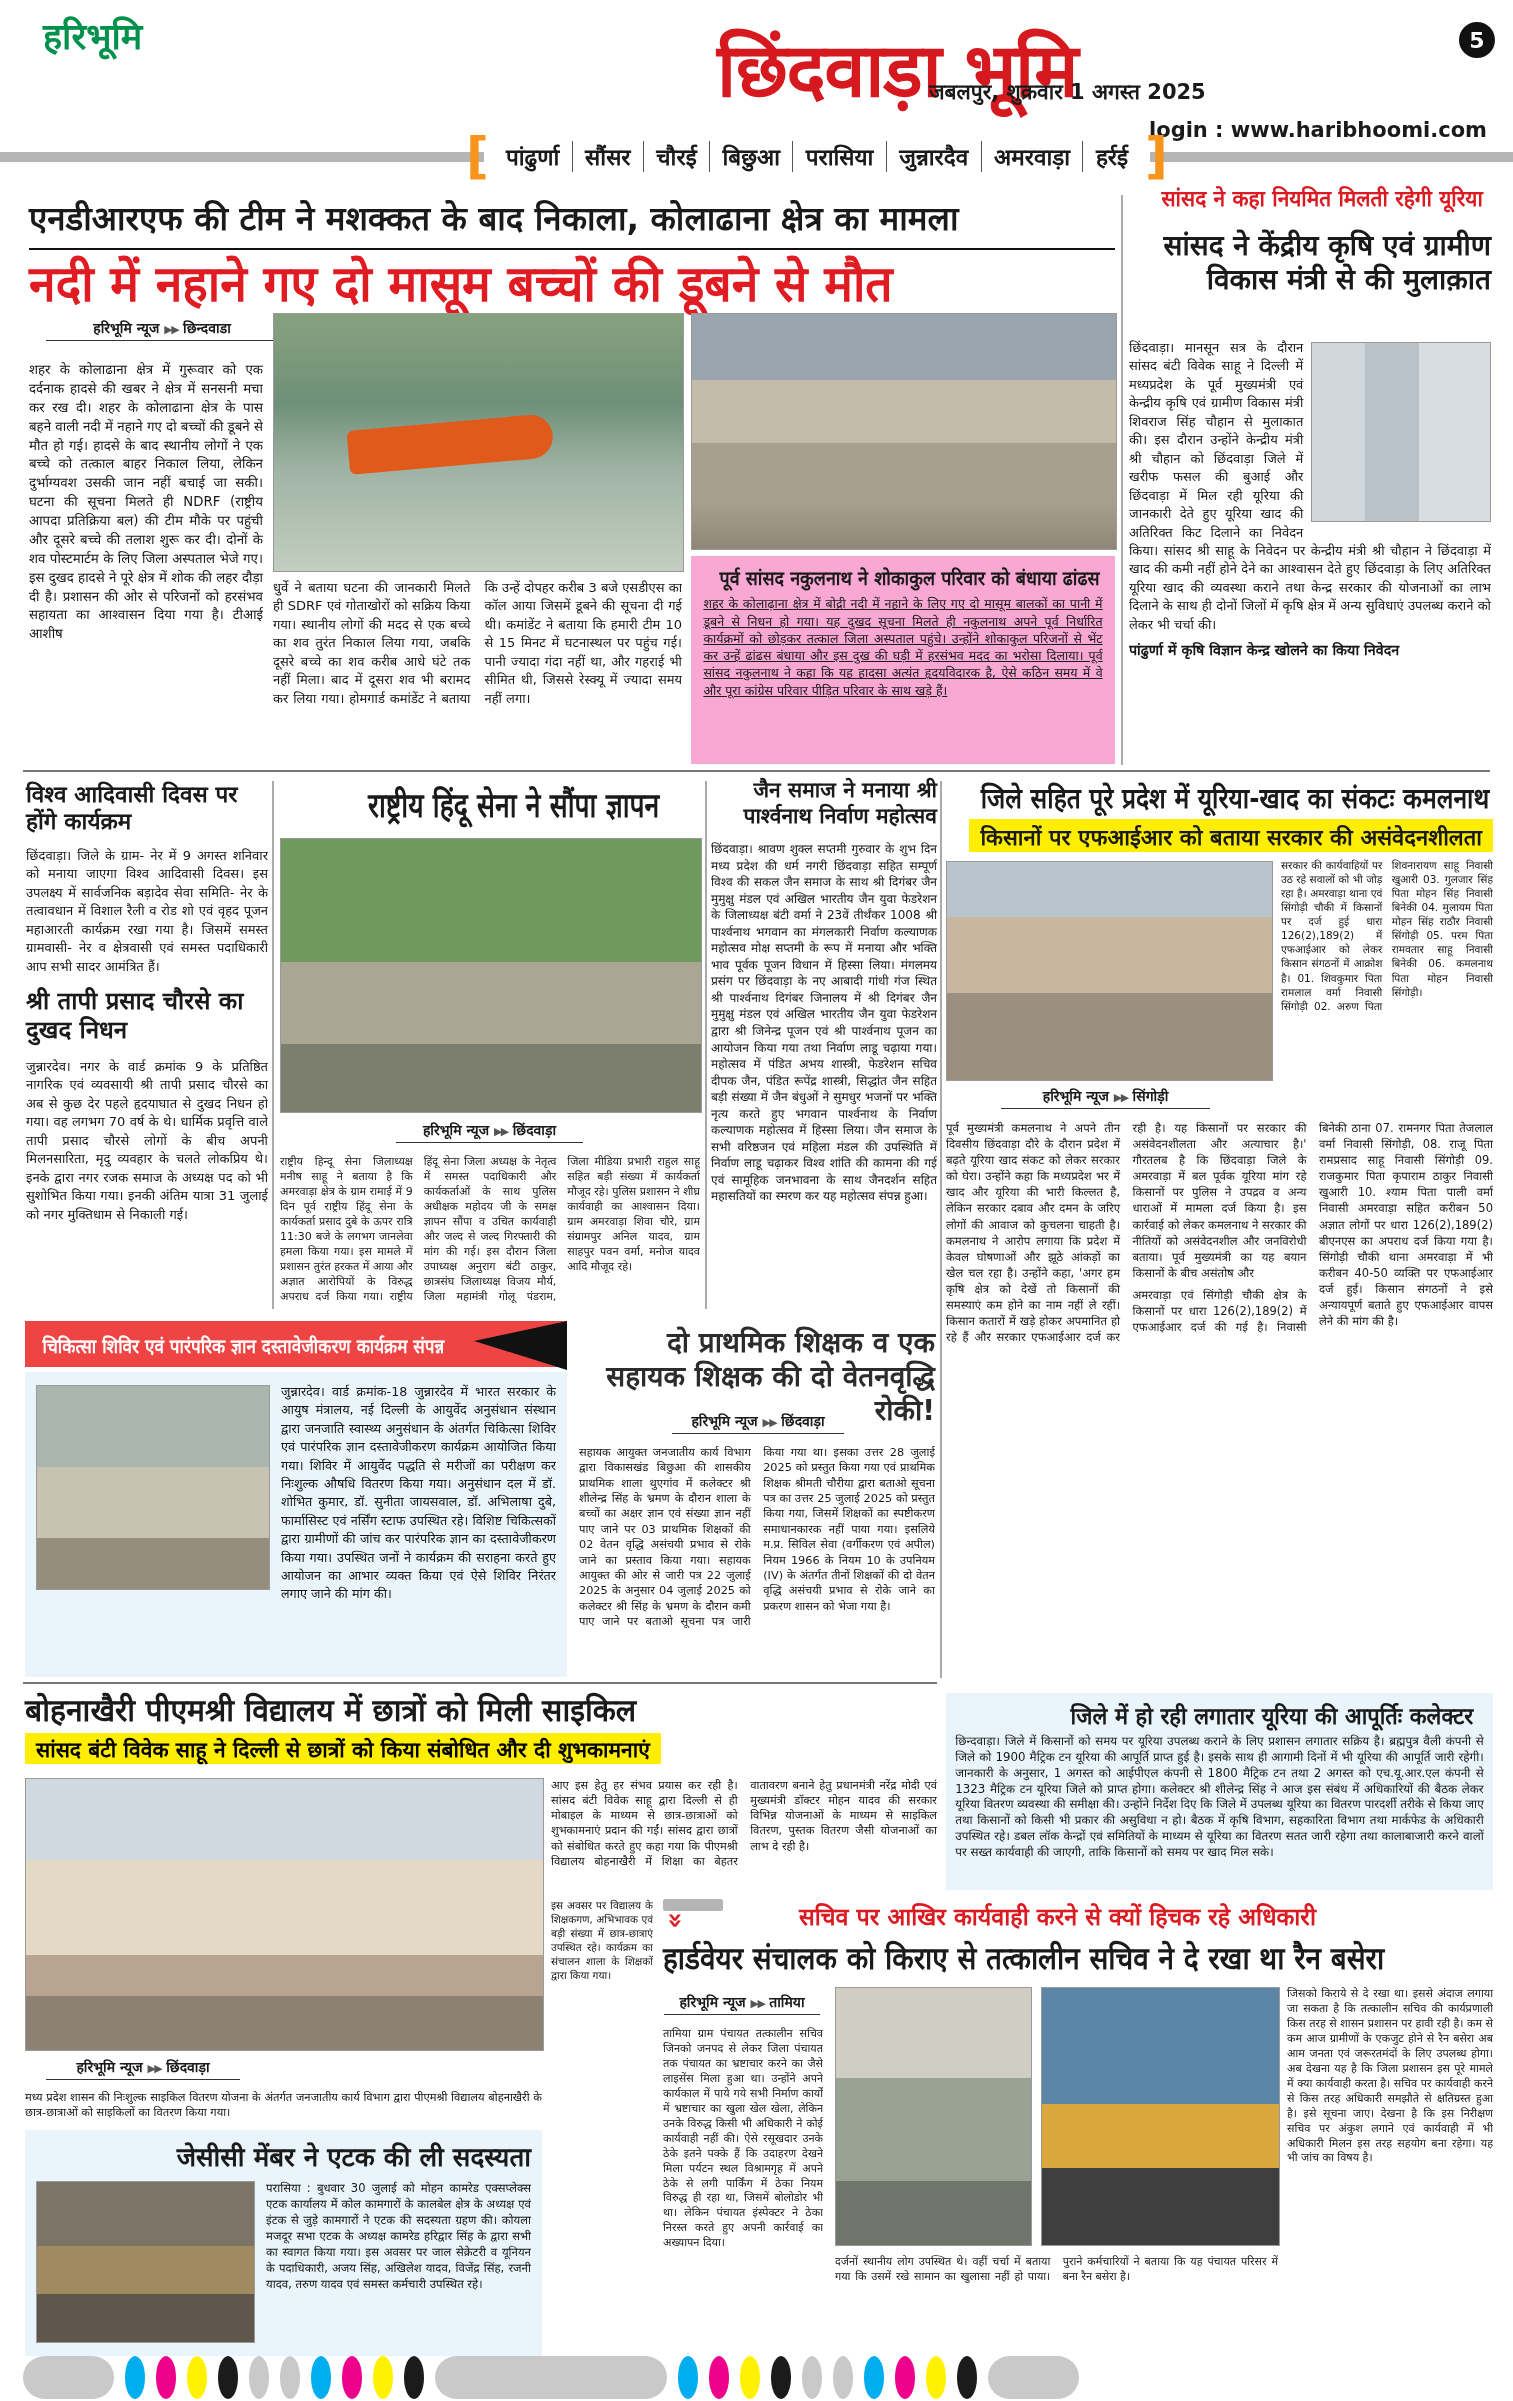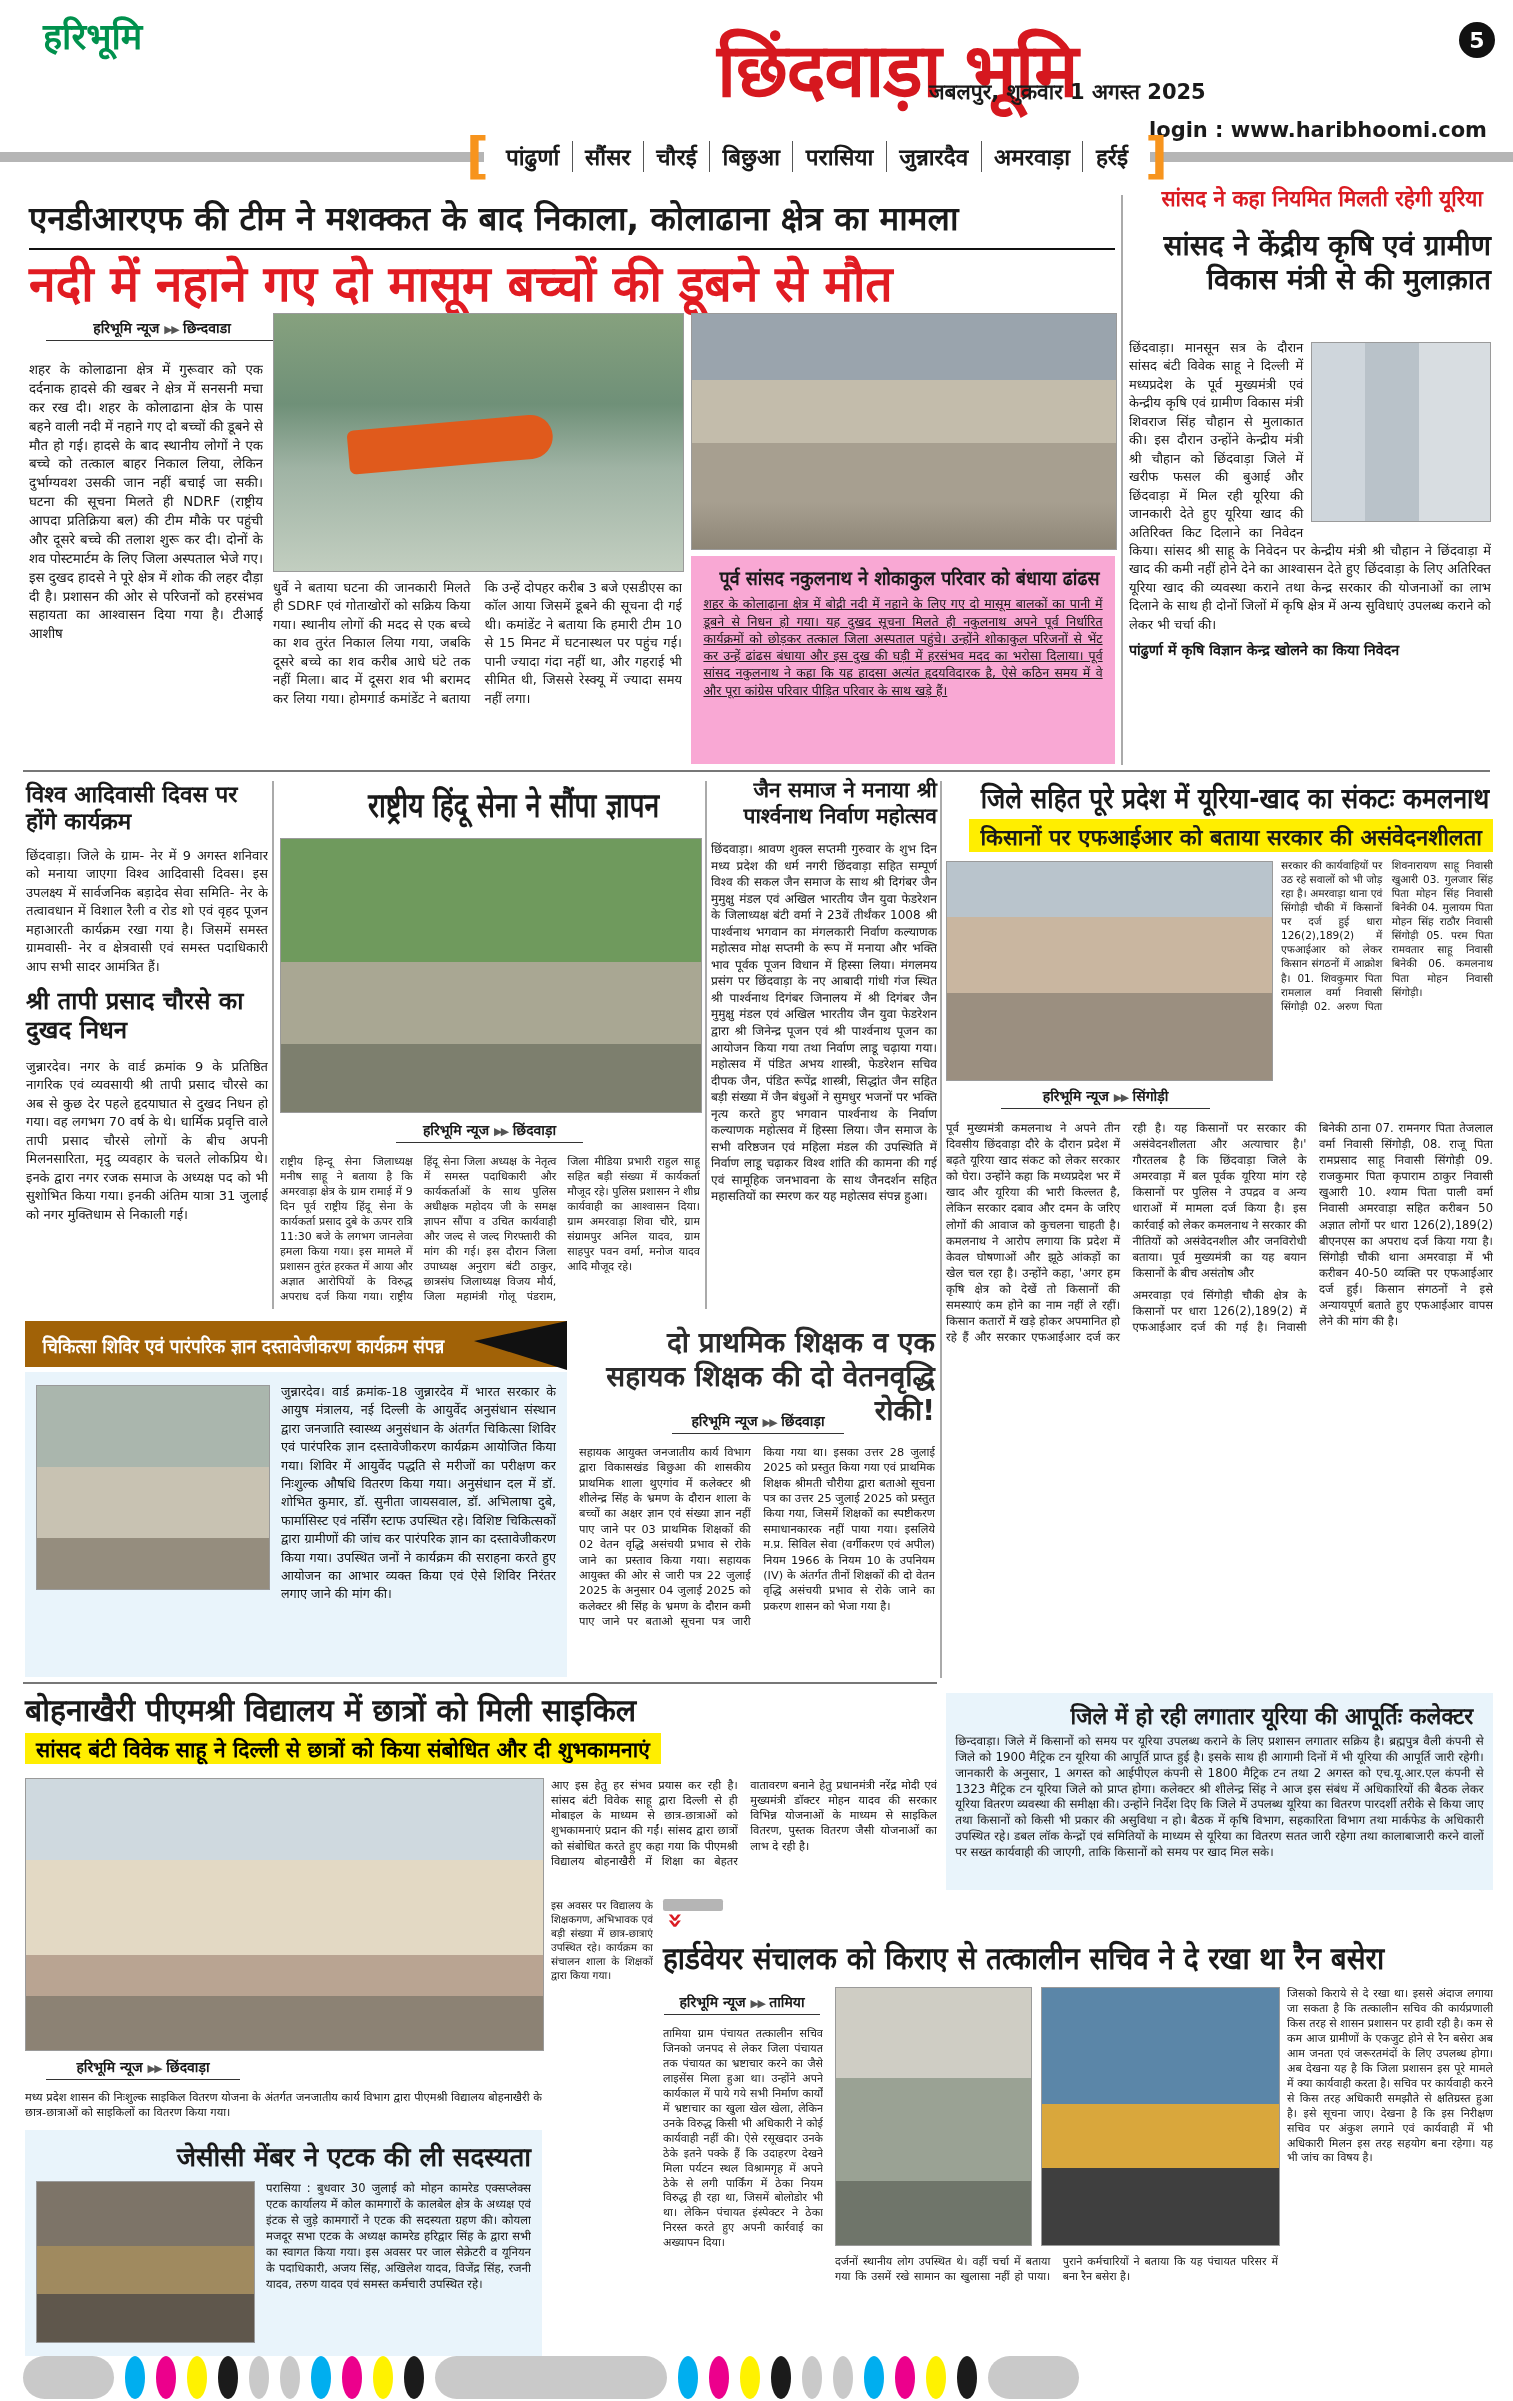--- a/index.html
+++ b/index.html
@@ -36,21 +36,21 @@
   .cities .city + .city{border-left:1.5px solid #555;}
   .bracket{color:#f7941d;font-size:50px;font-weight:bold;line-height:39px;padding:0 4.6px;}
   .hl-yellow{display:inline-block;background:#ffee00;padding:1.5px 11px;font-weight:bold;}
   .cream-box{background:#f9a8d4;text-decoration:underline;}
   .blue-box{background:#e9f4fb;}
   .marks{display:flex;align-items:center;gap:11px;}
   .mark{flex:0 0 auto;}
   .mark.ellipse{width:20px;height:43px;border-radius:50%;}
   .mark.capsule{width:91px;height:43px;border-radius:22px;}
   .mark.capsule-wide{width:232px;height:43px;border-radius:22px;}
-  .orange-bar{background:#a16207;color:#fff;text-decoration:underline;}
+  .orange-bar{background:#ef4444;color:#fff;text-decoration:underline;}
   .tri-black{position:absolute;right:0;top:0;width:0;height:0;
      border-right:93px solid #111;border-top:20px solid transparent;border-bottom:29px solid transparent;}
   .chev{color:#db1b22;font-size:26px;font-weight:bold;letter-spacing:-4.6px;}
   .graycap{display:inline-block;width:60px;height:12.4px;background:#b5b5b5;border-radius:2.3px;}
   .pagecircle{background:#111;color:#fff;border-radius:50%;display:flex;align-items:center;justify-content:center;
      font-size:22px;font-weight:bold;}
   h1,h2,h3,h4,p{margin:0;padding:0;}
 </style>
 </head>
 <body>
@@ -198,20 +198,23 @@
     <div class="b ctr" style="font-size:23px;margin-bottom:3.1px;">
       <span class="fitc nowrap" style="transform:scaleX(.95);">जिले में हो रही लगातार यूरिया की आपूर्तिः कलेक्टर</span>
     </div>
     <div class="body-txt just" style="font-size:11.8px;line-height:1.34;overflow:hidden;height:147px;">छिन्दवाड़ा। जिले में किसानों को समय पर यूरिया उपलब्ध कराने के लिए प्रशासन लगातार सक्रिय है। ब्रह्मपुत्र वैली कंपनी से जिले को 1900 मैट्रिक टन यूरिया की आपूर्ति प्राप्त हुई है। इसके साथ ही आगामी दिनों में भी यूरिया की आपूर्ति जारी रहेगी। जानकारी के अनुसार, 1 अगस्त को आईपीएल कंपनी से 1800 मैट्रिक टन तथा 2 अगस्त को एच.यू.आर.एल कंपनी से 1323 मैट्रिक टन यूरिया जिले को प्राप्त होगा। कलेक्टर श्री शीलेन्द्र सिंह ने आज इस संबंध में अधिकारियों की बैठक लेकर यूरिया वितरण व्यवस्था की समीक्षा की। उन्होंने निर्देश दिए कि जिले में उपलब्ध यूरिया का वितरण पारदर्शी तरीके से किया जाए तथा किसानों को किसी भी प्रकार की असुविधा न हो। बैठक में कृषि विभाग, सहकारिता विभाग तथा मार्कफेड के अधिकारी उपस्थित रहे। डबल लॉक केन्द्रों एवं समितियों के माध्यम से यूरिया का वितरण सतत जारी रहेगा तथा कालाबाजारी करने वालों पर सख्त कार्यवाही की जाएगी, ताकि किसानों को समय पर खाद मिल सके।</div>
   </div>
 
   <div class="abs" style="left:663px;top:1899px;width:54px;">
     <span class="graycap"></span>
     <div class="chev" style="transform:rotate(90deg);width:26px;margin-top:-4.6px;">»</div>
   </div>
+  <div class="abs b ctr red" style="left:728px;top:1899px;width:596px;font-size:24px;">
+    <span class="fitc nowrap" style="transform:scaleX(.97);">सचिव पर आखिर कार्यवाही करने से क्यों हिचक रहे अधिकारी</span>
+  </div>
   <div class="abs b" style="left:663px;top:1936px;width:847px;font-size:31px;">
     <span class="fit nowrap" style="transform:scaleX(.9);">हार्डवेयर संचालक को किराए से तत्कालीन सचिव ने दे रखा था रैन बसेरा</span>
   </div>
   <div class="abs byline" style="left:664px;top:1992px;width:156px;">
     <span>हरिभूमि न्यूज</span>
     <span class="arr">▶▶</span>
     <span>तामिया</span>
   </div>
   <div class="ph ph-pots" style="left:835px;top:1987px;width:195px;height:257px;"></div>
   <div class="ph ph-shed" style="left:1041px;top:1987px;width:237px;height:257px;"></div>

